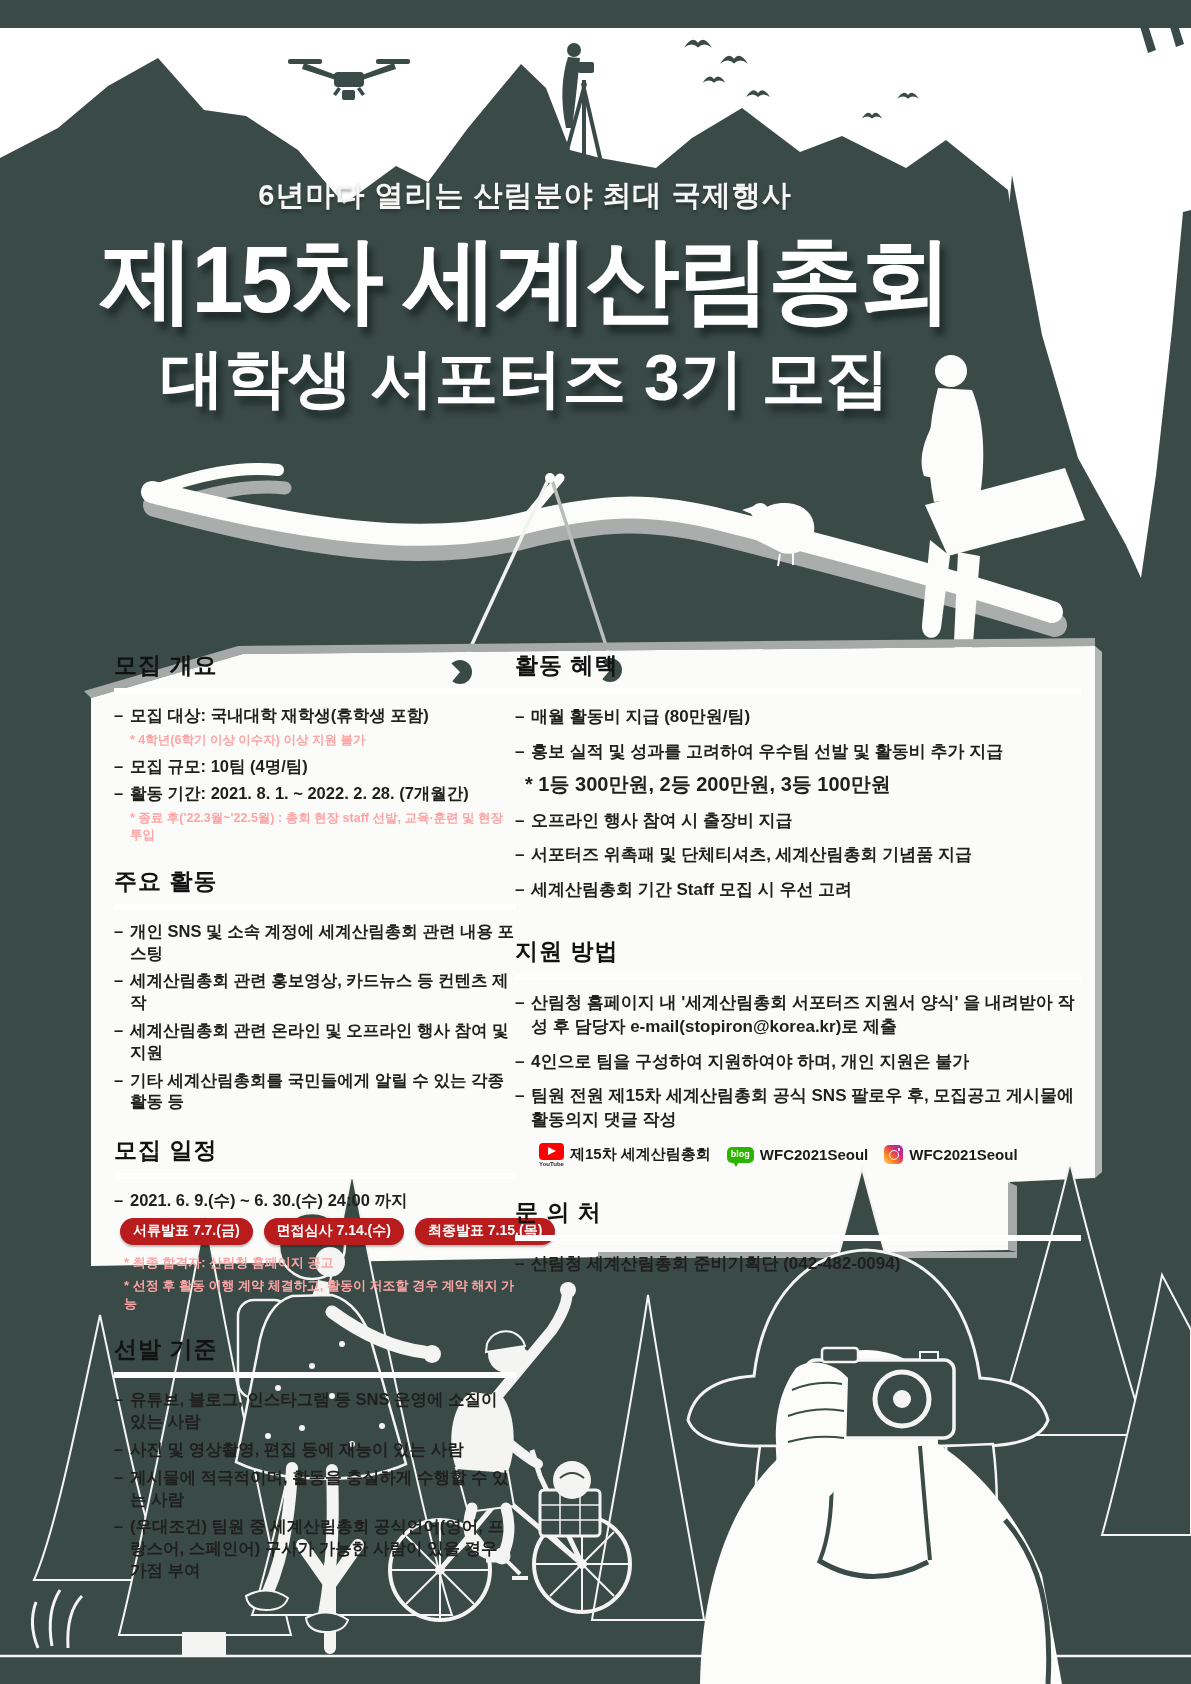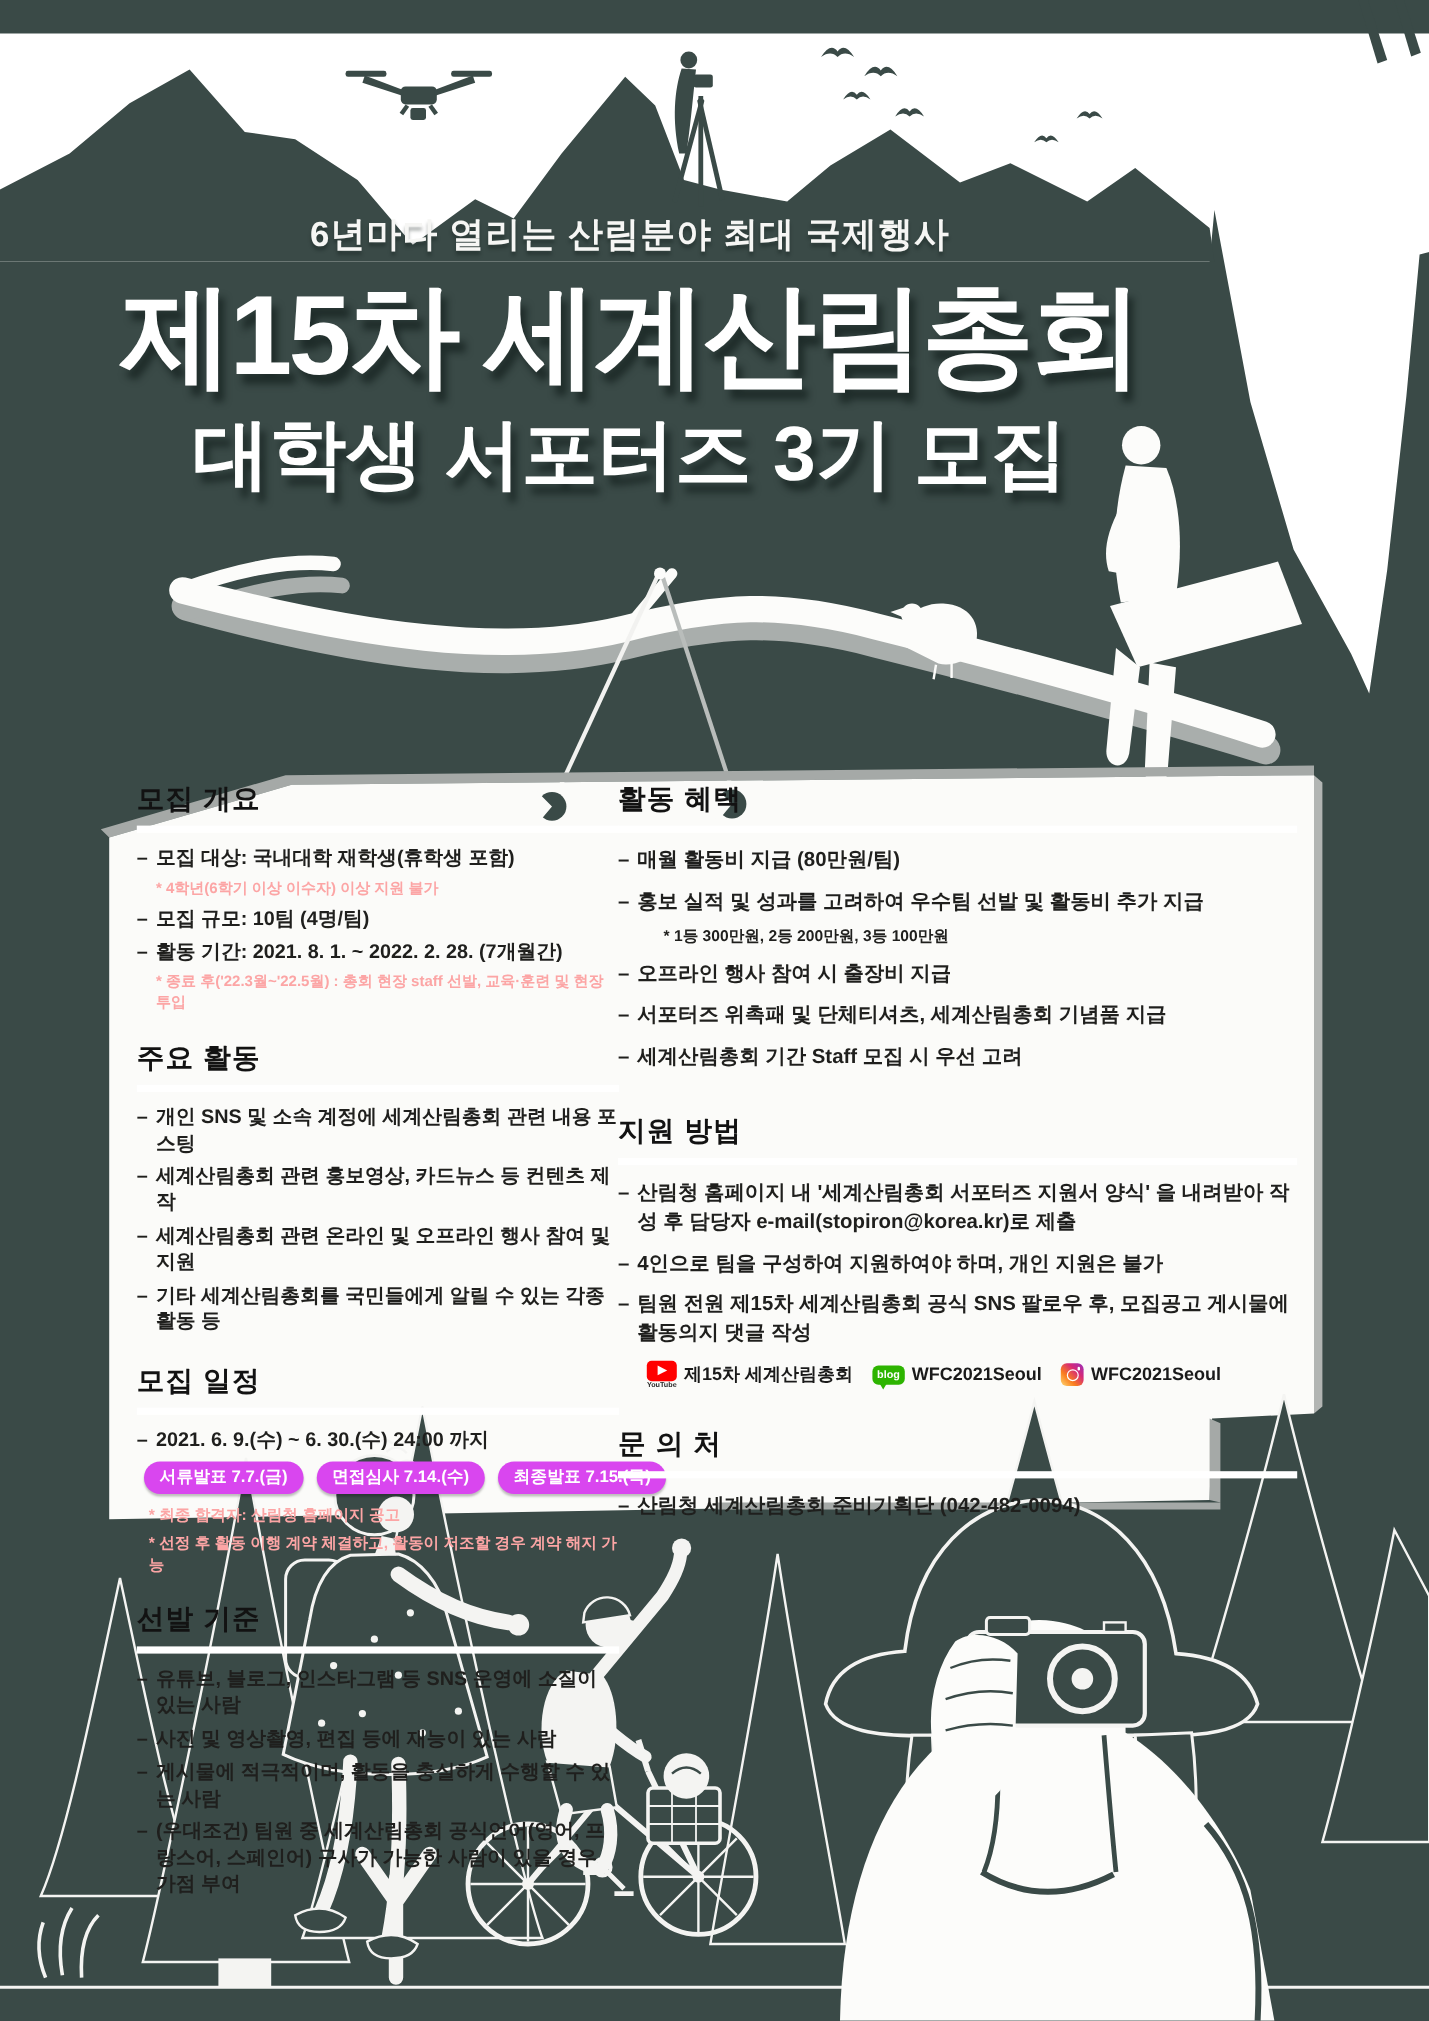--- a/index.html
+++ b/index.html
@@ -16,23 +16,23 @@
   
   .col{position:absolute;z-index:2;color:#1f1f1d;}
   .col-left{left:114px;top:650px;width:402px;}
   .col-right{left:515px;top:650px;width:566px;}
   .sec{margin-bottom:22px;}
   .sec h3{font-size:23px;font-weight:800;color:#121212;letter-spacing:1px;border-bottom:6px solid #ffffff;padding-bottom:7px;margin:0 0 11px 0;}
   .it{font-size:16.5px;font-weight:700;line-height:1.32;margin-bottom:6px;padding-left:16px;position:relative;}
   .it::before{content:"–";position:absolute;left:0;top:0;}
   .col-right .it{font-size:17px;margin-bottom:11px;line-height:1.4;}
   .note{font-size:12.5px;font-weight:700;line-height:1.35;margin:-1px 0 7px 16px;color:#fca5a5;}
-  .bnote{font-size:13px;font-weight:700;margin:-4px 0 11px 38px;color:#1f1f1d;}
+  .bnote{font-size:20px;font-weight:700;margin:-4px 0 11px 10px;color:#1f1f1d;}
   .pills{display:flex;gap:11px;margin:2px 0 10px 6px;}
-  .pill{background:#d946ef;color:#fff;font-size:14px;font-weight:700;padding:4px 13px 5px;border-radius:15px;white-space:nowrap;box-shadow:0 2px 2px rgba(0,0,0,.25);}
+  .pill{background:#b91c1c;color:#fff;font-size:14px;font-weight:700;padding:4px 13px 5px;border-radius:15px;white-space:nowrap;box-shadow:0 2px 2px rgba(0,0,0,.25);}
   .sched-notes .note{margin-left:10px;font-size:13px;}
   .sns{display:flex;gap:16px;align-items:center;margin:10px 0 0 24px;font-size:15px;font-weight:700;color:#1a1a1a;}
   .sns-item{display:flex;align-items:center;gap:6px;}
   .yt-wrap{display:flex;flex-direction:column;align-items:center;gap:1px;}
   .yt{width:25px;height:17px;background:#ff0000;border-radius:4px;position:relative;display:inline-block;}
   .yt::after{content:"";position:absolute;left:9px;top:4px;border-left:8px solid #fff;border-top:4.5px solid transparent;border-bottom:4.5px solid transparent;}
   .yt-cap{font-size:6px;font-weight:700;color:#2a2a2a;line-height:1;}
   .blog-ico{background:#2db400;color:#fff;font-size:9px;font-weight:800;padding:3px 4px 4px;border-radius:5px;position:relative;line-height:1;display:inline-block;}
   .blog-ico::after{content:"";position:absolute;left:6px;bottom:-4px;border-top:5px solid #2db400;border-left:3px solid transparent;border-right:3px solid transparent;}
   .ig-ico{width:19px;height:19px;border-radius:5px;display:inline-block;position:relative;background:linear-gradient(45deg,#feda75,#fa7e1e,#d62976,#962fbf);}

